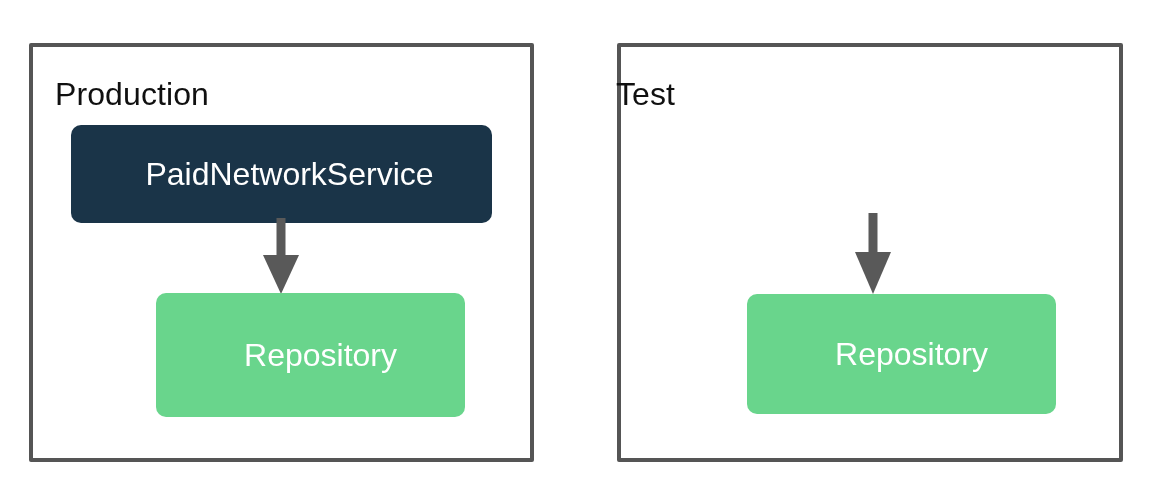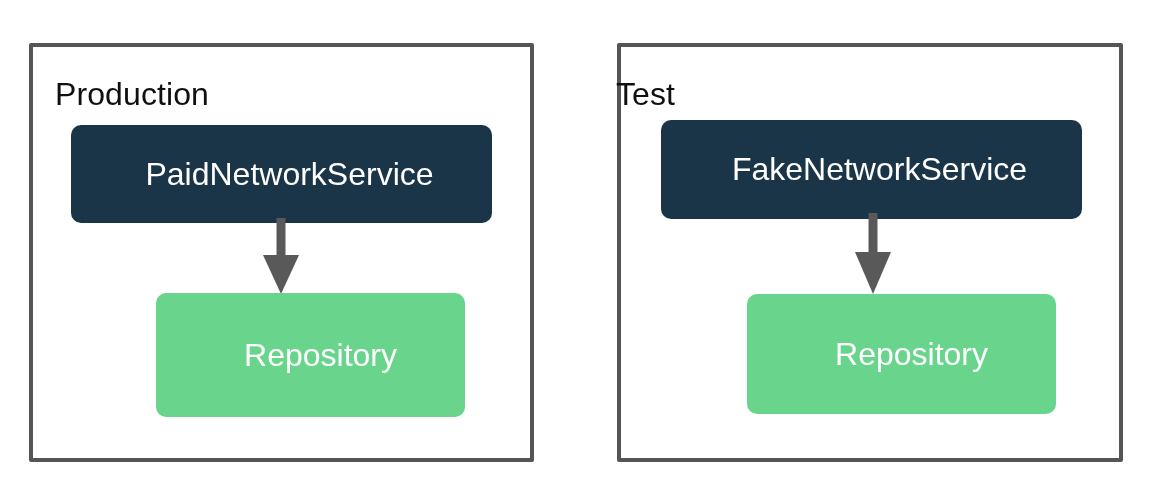--- a/index.html
+++ b/index.html
@@ -153,23 +153,20 @@
   </svg>
 
   <div class="node node-repository node-repository-production">
     <span class="node-label">Repository</span>
   </div>
 
   <div class="group group-test"></div>
 
   <div class="group-label group-label-test">Test</div>
 
-  <div class="node node-service node-service-test">
-    <span class="node-label">FakeNetworkService</span>
-  </div>
 
   <svg class="arrow arrow-test" viewBox="0 0 50 85">
     <path d="M25 0 L25 42" stroke="#595959" stroke-width="9" fill="none"></path>
     <path d="M7 39 L43 39 L25 81 Z" fill="#595959"></path>
   </svg>
 
   <div class="node node-repository node-repository-test">
     <span class="node-label">Repository</span>
   </div>
 

